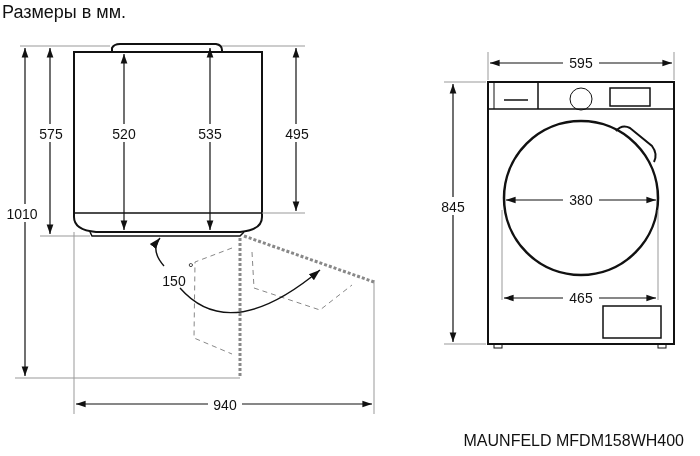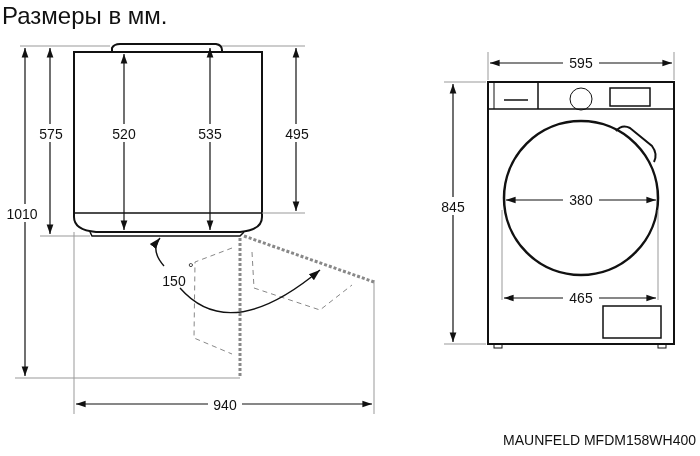--- a/index.html
+++ b/index.html
@@ -1,19 +1,19 @@
 <!DOCTYPE html>
 <html><head>
 <meta charset="utf-8">
 <style>
   html, body { margin: 0; padding: 0; background: #ffffff; }
   body { width: 700px; height: 456px; position: relative; overflow: hidden;
          font-family: "Liberation Sans", sans-serif; color: #111; }
-  .title { position: absolute; left: 2px; top: 2px; font-size: 24px; }
-  .model { position: absolute; right: 4px; top: 432px; font-size: 14px; }
+  .title { position: absolute; left: 2px; top: 2px; font-size: 18px; }
+  .model { position: absolute; right: 16px; top: 432px; font-size: 16px; }
   svg { position: absolute; left: 0; top: 0; }
   .dim { font-size: 14px; font-family: "Liberation Sans", sans-serif; fill: #111; }
 </style>
 </head>
 <body>
 
 <div class="title">Размеры в мм.</div>
 
 <svg width="700" height="456" viewBox="0 0 700 456">
   <defs>

